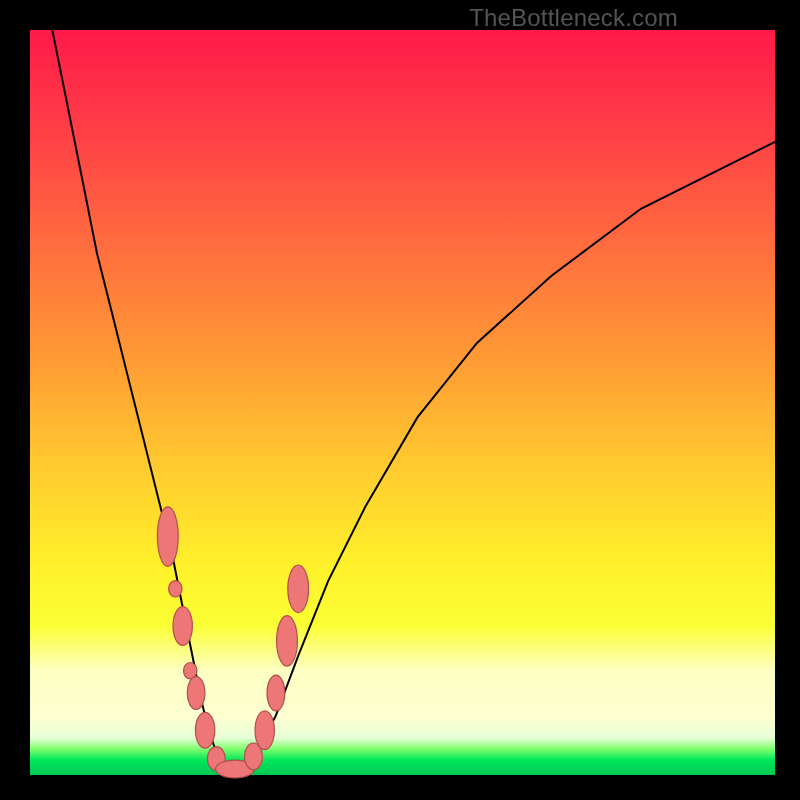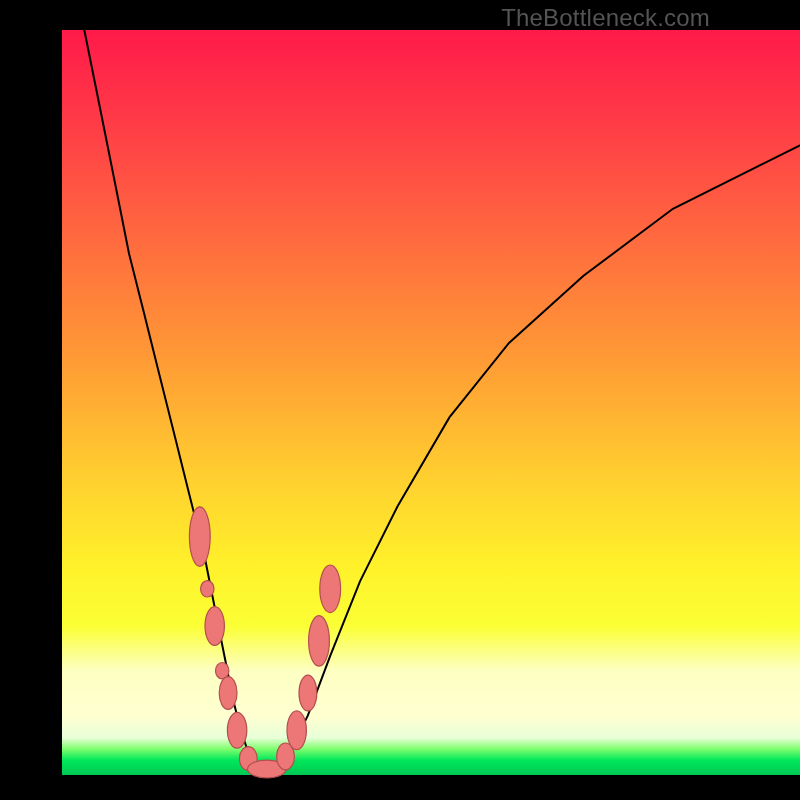--- a/index.html
+++ b/index.html
@@ -9,21 +9,20 @@
     height: 800px;
     background: #000000;
     overflow: hidden;
     font-family: Arial, Helvetica, sans-serif;
   }
   .frame {
     position: relative;
     width: 692px;
     height: 800px;
     background: #000000;
-    margin-left: 32px;
   }
   .plot-area {
     position: absolute;
     left: 30px;
     top: 30px;
     width: 745px;
     height: 745px;
     
     background: linear-gradient(
       to bottom,

